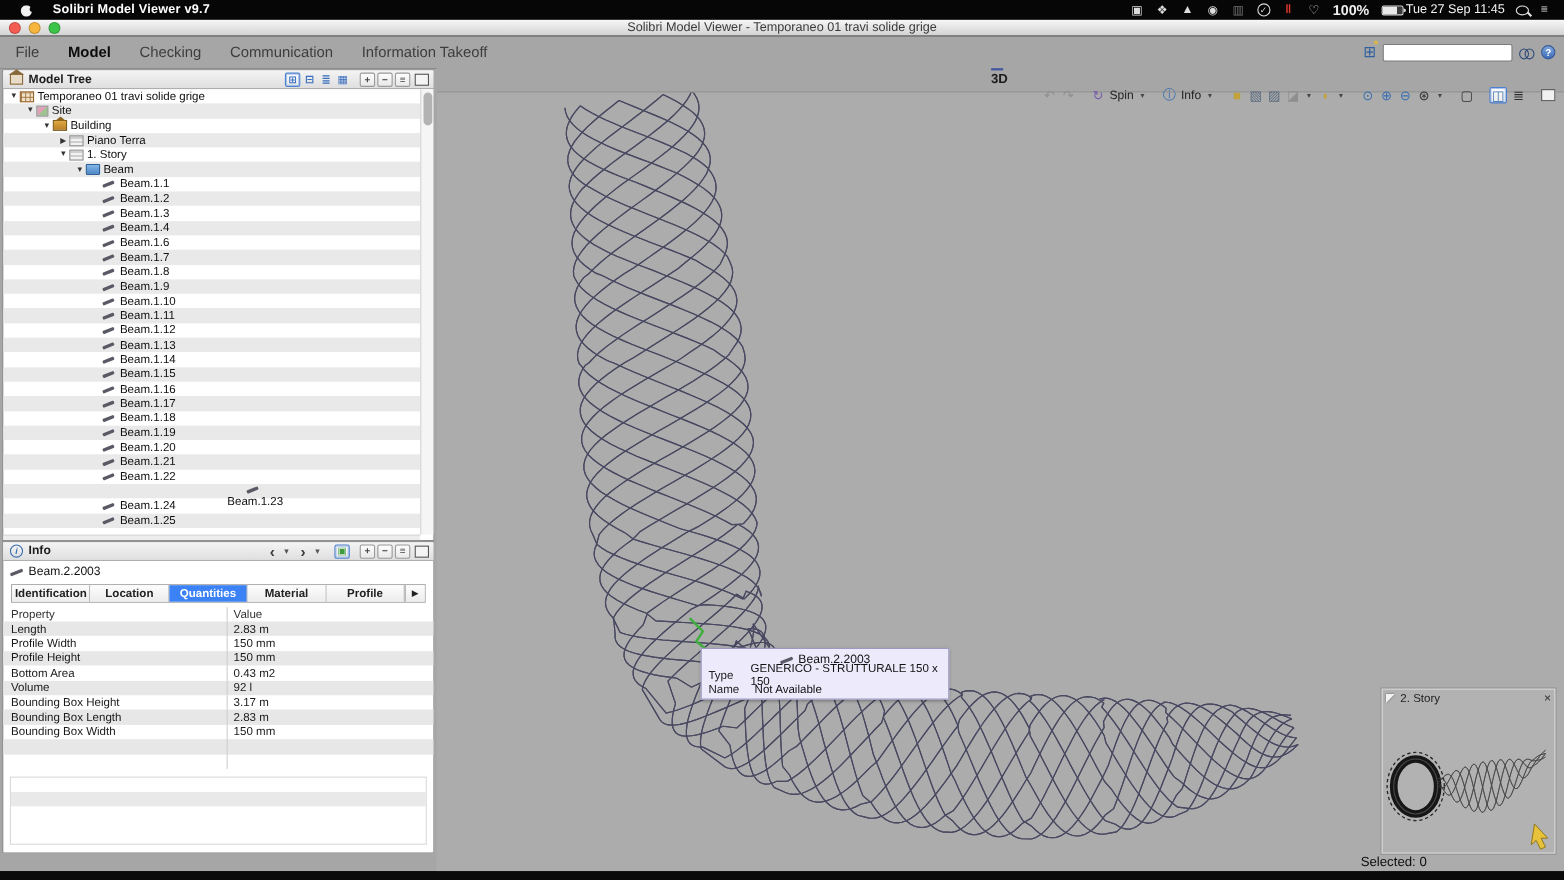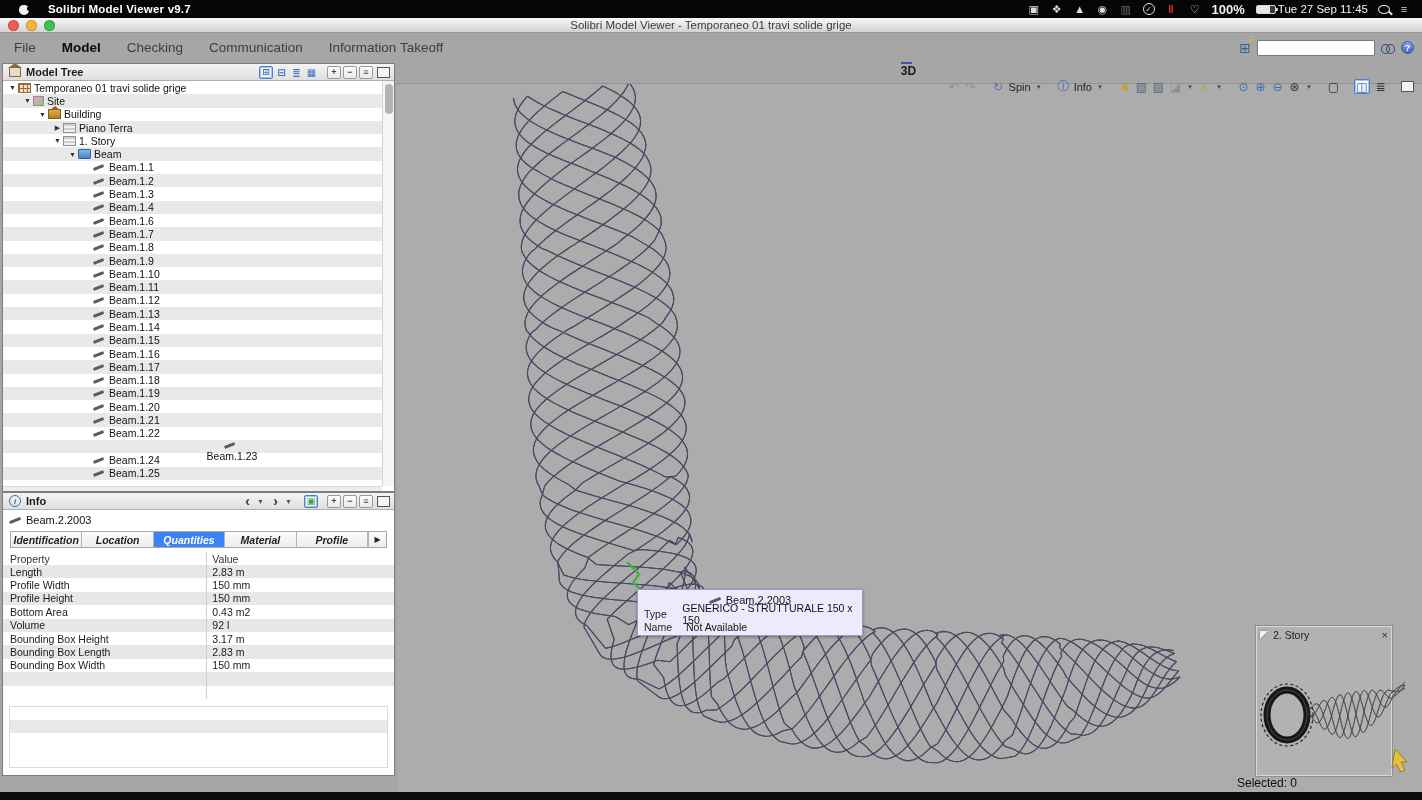--- a/index.html
+++ b/index.html
@@ -132,21 +132,21 @@
   #lattice-svg{position:absolute;left:0;top:22px;}
 
   
   #tooltip{position:absolute;left:240px;top:527px;width:226px;height:47px;background:#eceafb;
     border:1px solid #9c9ac2;box-shadow:0 1px 3px rgba(0,0,0,.35);font-size:10.5px;color:#111;padding:2px 6px;}
   #tooltip .tt-title{display:flex;align-items:center;justify-content:center;height:15px;font-size:11px;}
   #tooltip .tt-row{display:flex;height:13px;align-items:center;}
   #tooltip .tt-lab{width:42px;color:#222;}
 
   
-  #miniPanel{position:absolute;left:859px;top:564px;width:136px;height:150px;background:#b2b2b2;
+  #miniPanel{position:absolute;left:859px;top:564px;width:158px;height:150px;background:#b2b2b2;
     border:1px solid #d8d8d8;box-shadow:0 0 0 1px #8f8f8f;}
   #miniTitle{height:14px;display:flex;align-items:center;font-size:10.5px;color:#1e1e1e;padding:1px 3px 0 3px;}
   .minitri{width:0;height:0;border-top:8px solid #f2f2f2;border-right:8px solid transparent;margin-right:5px;filter:drop-shadow(0 0 1px #666);}
   #miniClose{margin-left:auto;font-size:11px;color:#333;line-height:10px;}
   #selStatus{position:absolute;left:840px;top:714px;width:120px;font-size:12px;color:#0e0e0e;}
 
   #bottomstrip{position:absolute;left:0;bottom:0;width:1422px;height:8px;background:#0a0a0a;}
 </style>
 </head>
 <body>
@@ -392,21 +392,21 @@
             <span class="hicon boxed">−</span>
             <span class="hicon boxed">≡</span>
             <span class="hicon maxbox"></span>
           </span>
       </div>
       <div id="elemRow">
         <span class="beamglyph"></span>
         <span>Beam.2.2003</span>
       </div>
       <div id="tabs">
-        <span style="display:flex;flex:1;align-items:stretch;font-style:italic;">
+        <span style="display:flex;flex:1;align-items:stretch;">
             <span class="tab" style="flex:1;">Identification</span>
             <span class="tab" style="flex:1;">Location</span>
             <span class="tab active" style="flex:1;">Quantities</span>
             <span class="tab" style="flex:1;">Material</span>
             <span class="tab" style="flex:1;">Profile</span>
           </span>
         <span class="tabmore">▶</span>
       </div>
       <div id="ptable">
         <div class="prow hdr">

